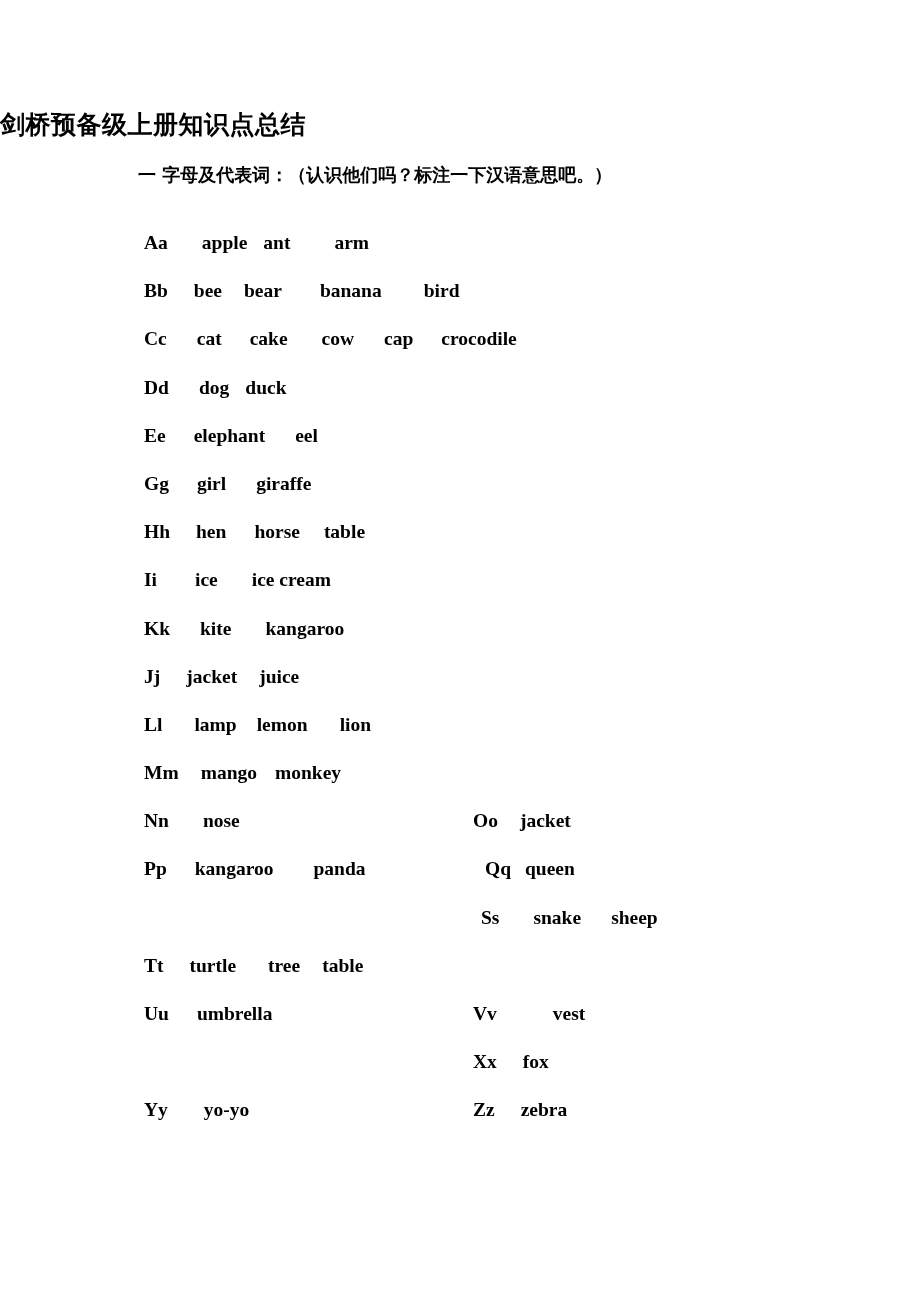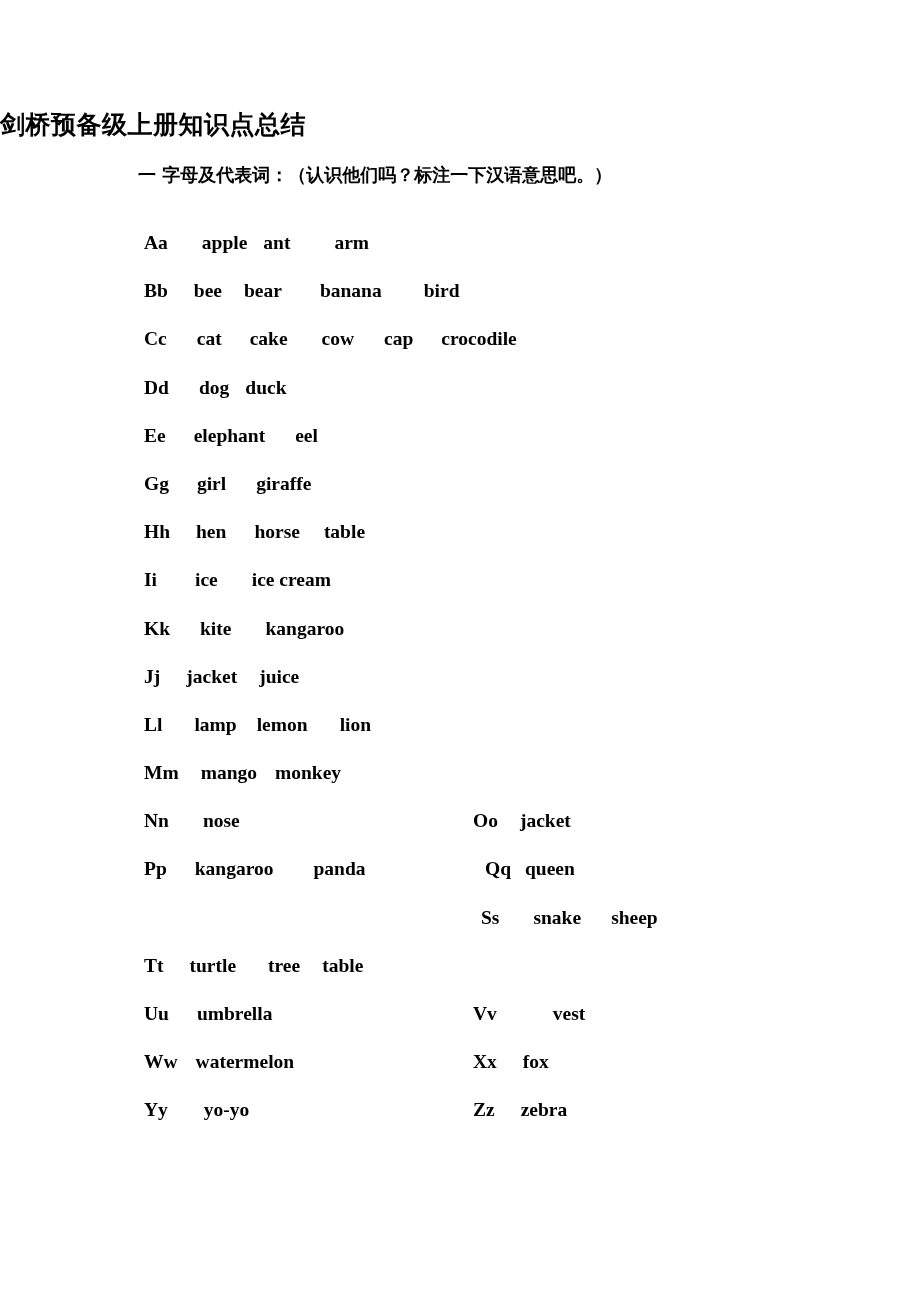--- a/index.html
+++ b/index.html
@@ -145,21 +145,20 @@
         <div class="col-right" style="left: 337px;"><span class="letter-pair">Ss</span><span style="display: inline-block; width: 34px;"></span><span class="word">snake</span><span style="display: inline-block; width: 30px;"></span><span class="word">sheep</span></div>
       </div>
       <div class="letter-row">
         <div class="col-left"><span class="letter-pair">Tt</span><span style="display: inline-block; width: 26px;"></span><span class="word">turtle</span><span style="display: inline-block; width: 32px;"></span><span class="word">tree</span><span style="display: inline-block; width: 22px;"></span><span class="word">table</span></div>
       </div>
       <div class="letter-row">
         <div class="col-left"><span class="letter-pair">Uu</span><span style="display: inline-block; width: 28px;"></span><span class="word">umbrella</span></div>
         <div class="col-right"><span class="letter-pair">Vv</span><span style="display: inline-block; width: 56px;"></span><span class="word">vest</span></div>
       </div>
       <div class="letter-row">
-        <div class="col-left"><span class="letter-pair">Ww</span><span style="display: inline-block; width: 18px;"></span><span class="word">watermelon</span></div>
         <div class="col-right"><span class="letter-pair">Xx</span><span style="display: inline-block; width: 26px;"></span><span class="word">fox</span></div>
       </div>
       <div class="letter-row">
         <div class="col-left"><span class="letter-pair">Yy</span><span style="display: inline-block; width: 36px;"></span><span class="word">yo-yo</span></div>
         <div class="col-right"><span class="letter-pair">Zz</span><span style="display: inline-block; width: 26px;"></span><span class="word">zebra</span></div>
       </div>
     </div>
 
 </div>
 

